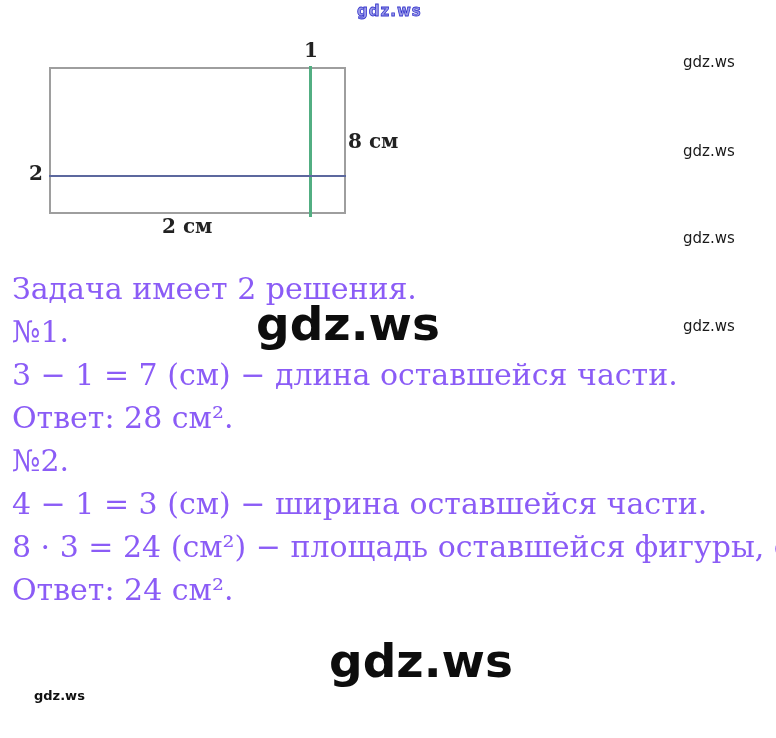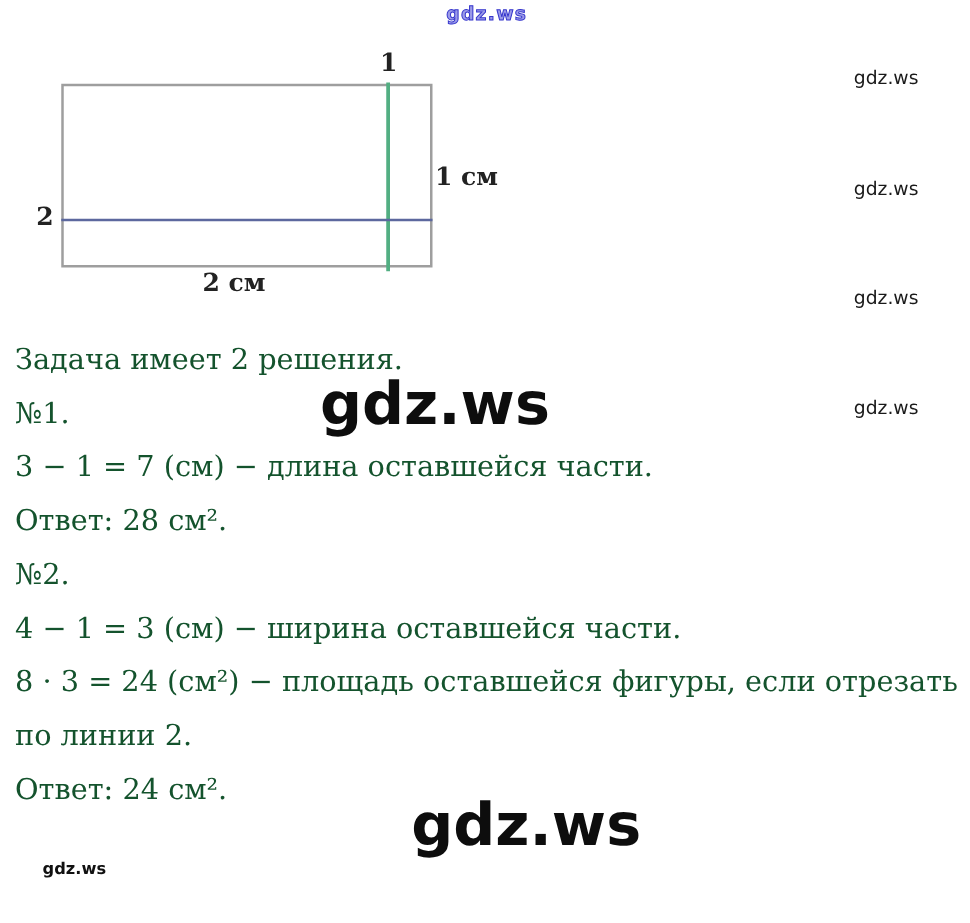--- a/index.html
+++ b/index.html
@@ -63,22 +63,22 @@
   .wm-side-1 { top: 143px; }
   .wm-side-2 { top: 230px; }
   .wm-side-3 { top: 318px; }
 
   
   .solution {
     position: absolute; left: 12px; top: 267px; width: 762px;
   }
   .sol-line {
     height: 43px; line-height: 43px;
-    font-size: 23px;
-    color: #14532d;
+    font-size: 30px;
+    color: #8b5cf6;
     white-space: nowrap;
     font-family: "DejaVu Serif", serif;
   }
 
   
   .wm-big {
     position: absolute;
     font-family: "DejaVu Sans", sans-serif;
     font-size: 47px; font-weight: bold;
     color: #0d0d0d;
@@ -102,38 +102,37 @@
 <div class="page">
 
   <div class="wm-top">gdz.ws</div>
 
   <div class="diagram-area">
     <div class="rect" style="border-color: rgb(158, 158, 158);"></div>
     <div class="cut-line-1" style="background: rgb(82, 174, 130);"></div>
     <div class="cut-line-2" style="background: rgb(92, 104, 158);"></div>
     <div class="dim-label lbl-1">1</div>
     <div class="dim-label lbl-2">2</div>
-    <div class="dim-label lbl-h">1 см</div>
+    <div class="dim-label lbl-h">8 см</div>
     <div class="dim-label lbl-w">2 см</div>
   </div>
 
   <div class="wm-side wm-side-0">gdz.ws</div>
   <div class="wm-side wm-side-1">gdz.ws</div>
   <div class="wm-side wm-side-2">gdz.ws</div>
   <div class="wm-side wm-side-3">gdz.ws</div>
 
   <div class="solution">
     <div class="sol-line">Задача имеет 2 решения.</div>
     <div class="sol-line">№1.</div>
     <div class="sol-line">3 − 1 = 7 (см) − длина оставшейся части.</div>
     <div class="sol-line">Ответ: 28 см².</div>
     <div class="sol-line">№2.</div>
     <div class="sol-line">4 − 1 = 3 (см) − ширина оставшейся части.</div>
     <div class="sol-line">8 · 3 = 24 (см²) − площадь оставшейся фигуры, если отрезать</div>
-    <div class="sol-line">по линии 2.</div>
     <div class="sol-line">Ответ: 24 см².</div>
   </div>
 
   <div class="wm-big wm-big-1">gdz.ws</div>
   <div class="wm-big wm-big-2">gdz.ws</div>
 
   <div class="wm-footer">gdz.ws</div>
 
 </div>
 

